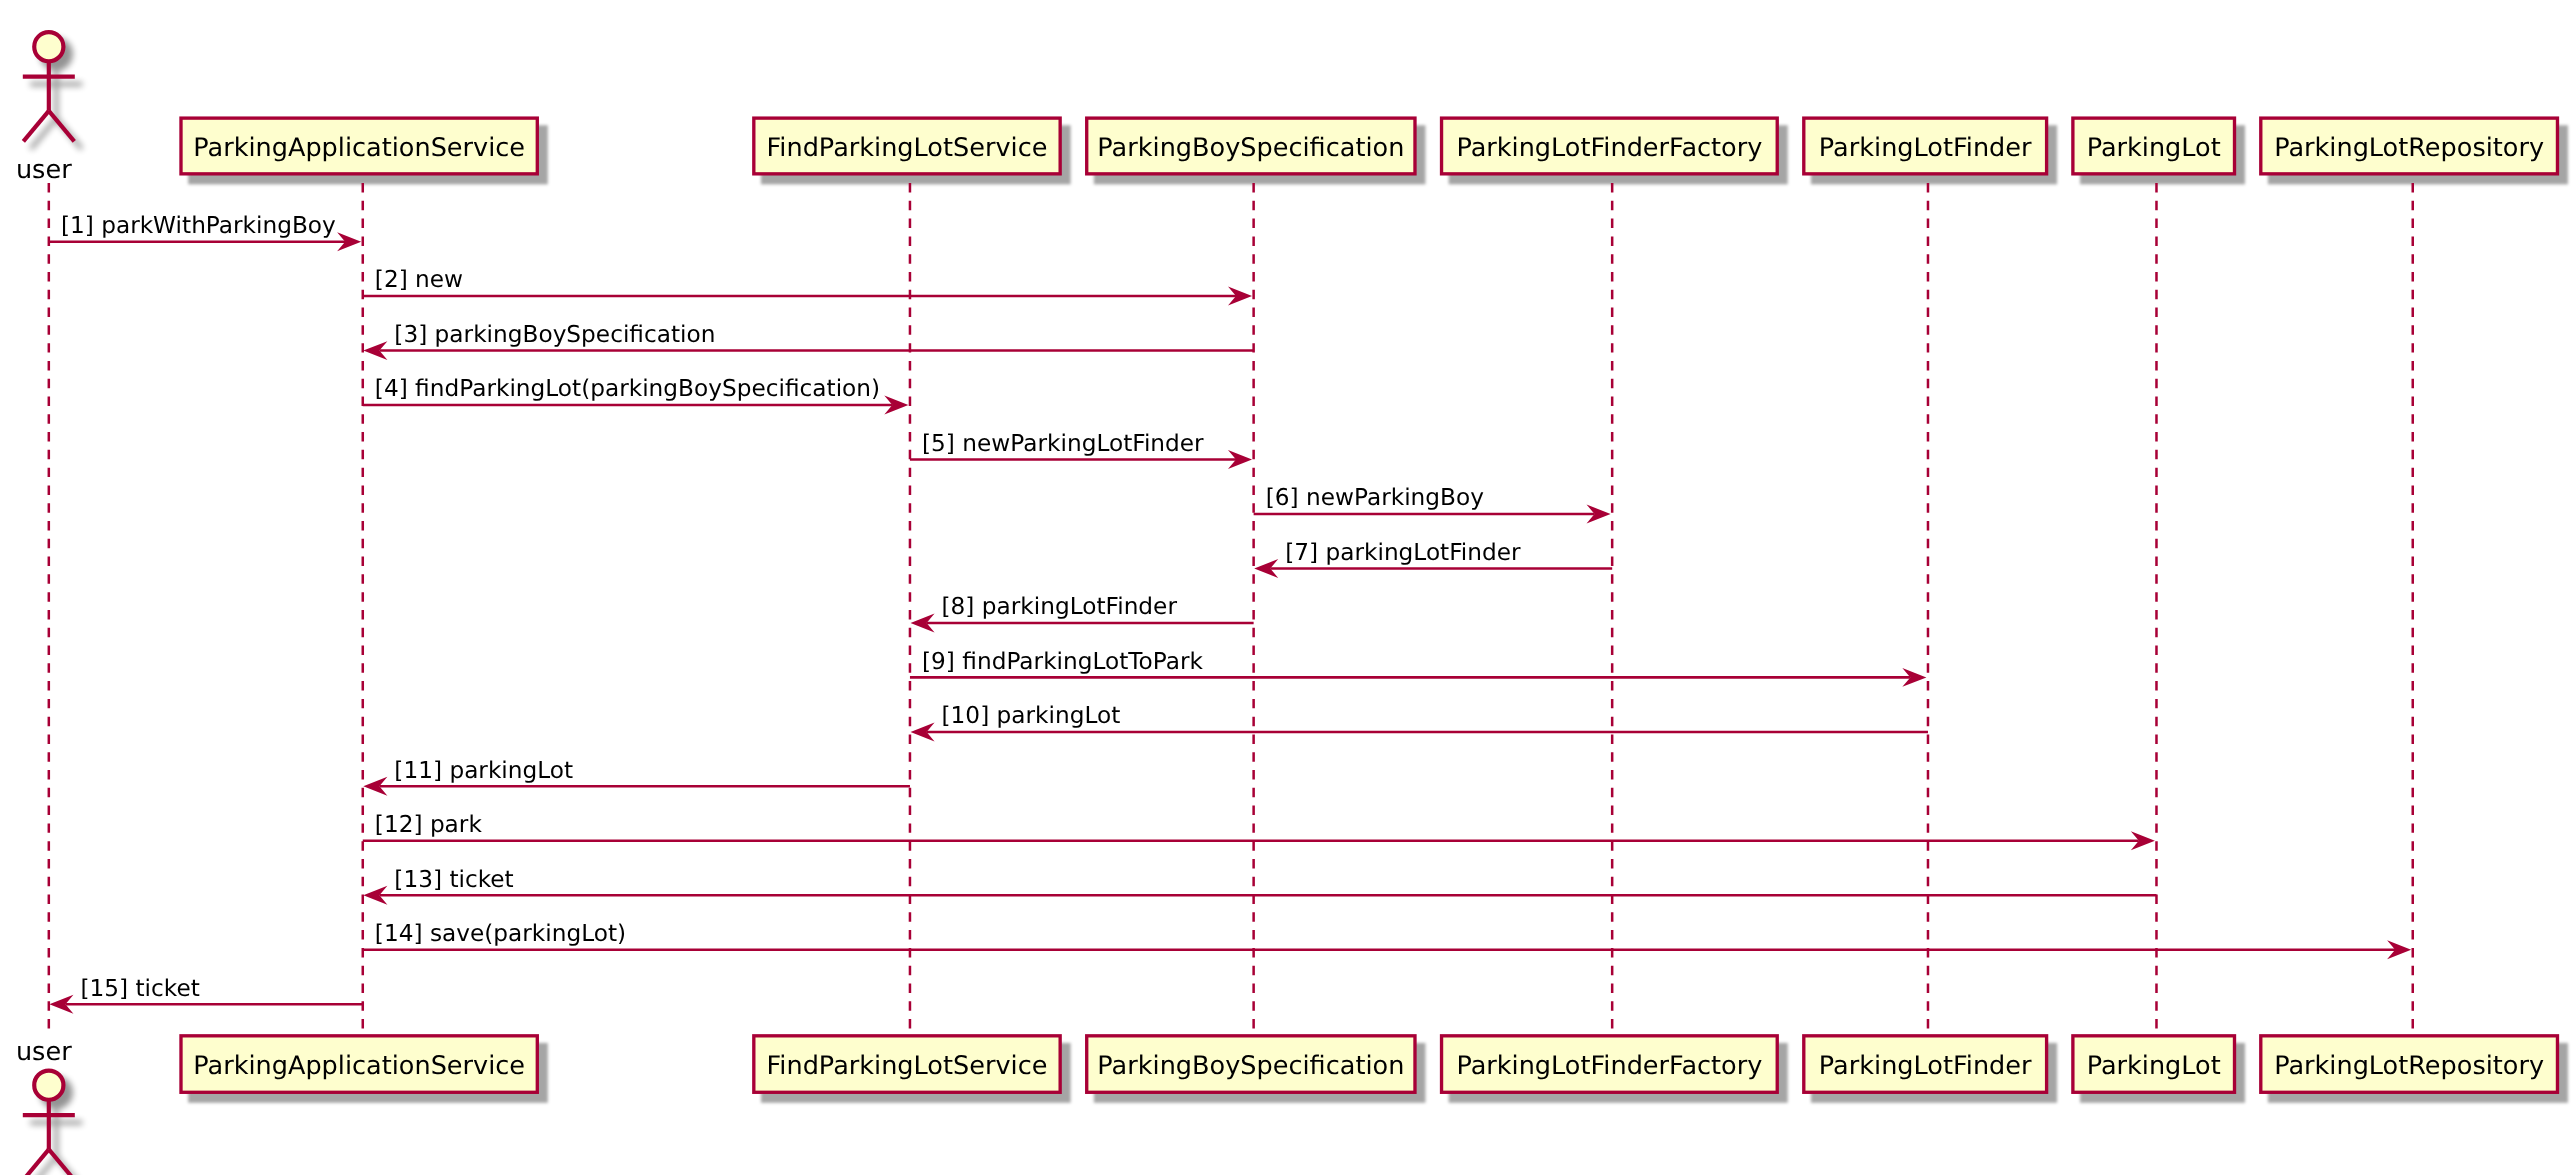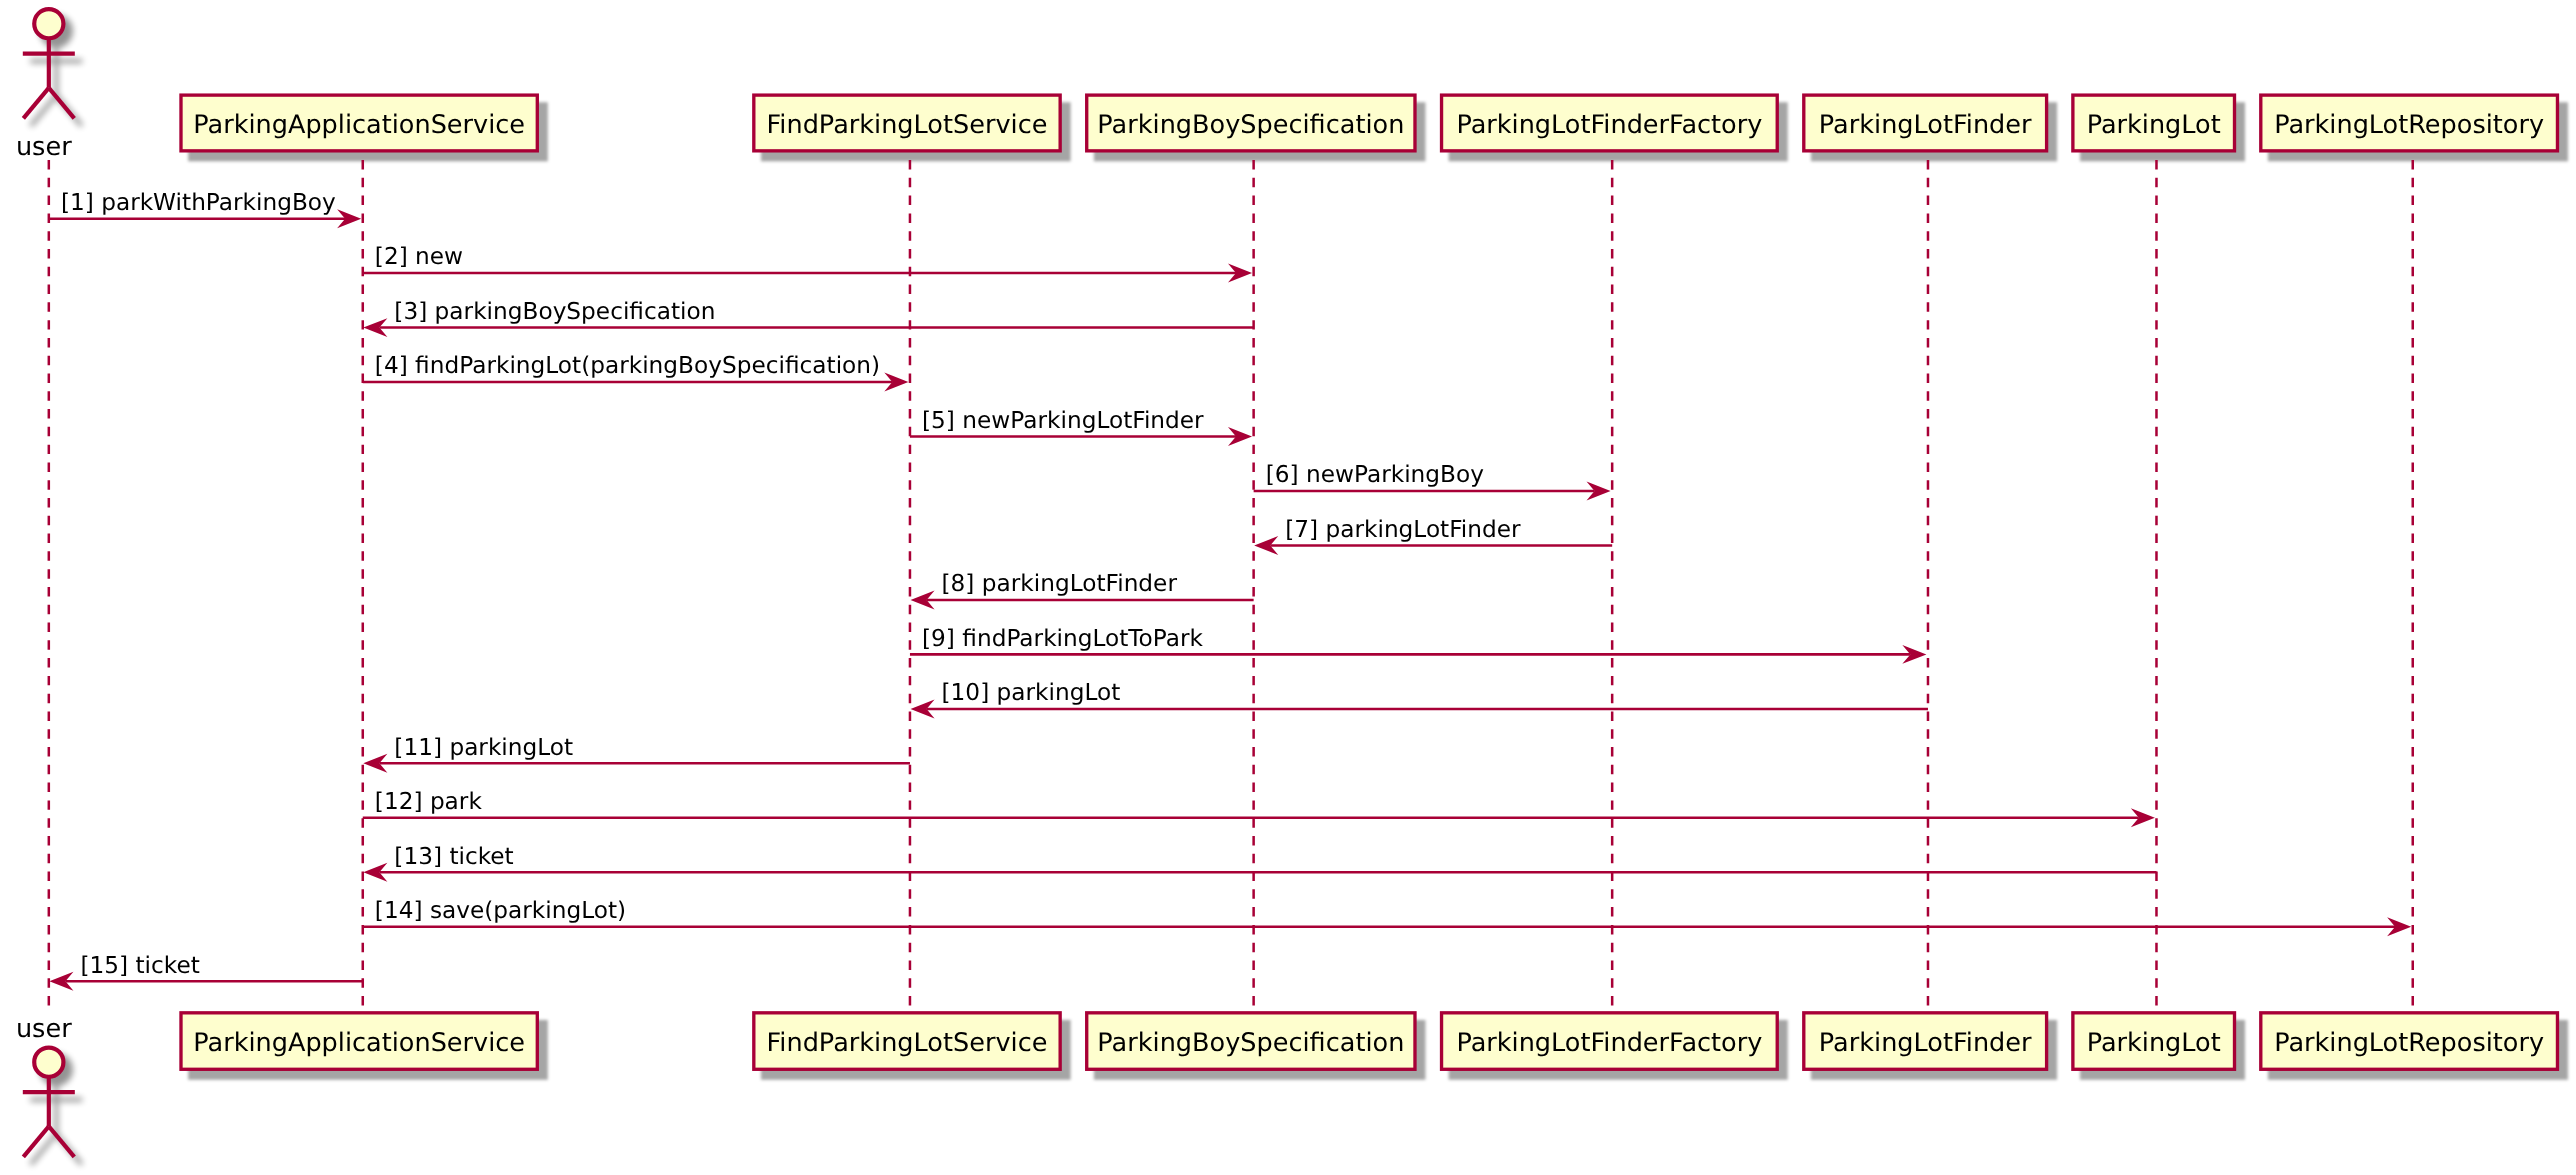--- a/index.html
+++ b/index.html
@@ -4,21 +4,21 @@
 <title>Sequence Diagram</title>
 <style>
   html, body { margin:0; padding:0; background:#ffffff; }
   body {
     width:2576px; height:1175px; overflow:hidden;
     font-family:"DejaVu Sans", sans-serif;
     -webkit-font-smoothing:antialiased;
     text-rendering:geometricPrecision;
   }
   svg text { -webkit-font-smoothing:antialiased; }
-  #diagram { position:relative; width:2576px; height:1073px; background:#FFFFFF; }
+  #diagram { position:relative; width:2576px; height:1073px; background:#FFFFFF;margin-top:23px; }
   #svgroot { display:block; shape-rendering:geometricPrecision; }
   text { white-space:pre; }
   .plabel { font-family:"DejaVu Sans", sans-serif; font-size:27.5px; }
   .mlabel { font-family:"DejaVu Sans", sans-serif; font-size:25px; }
   .alabel { font-family:"DejaVu Sans", sans-serif; font-size:27.5px; }
 </style>
 </head>
 <body>
 
 <div id="diagram">

